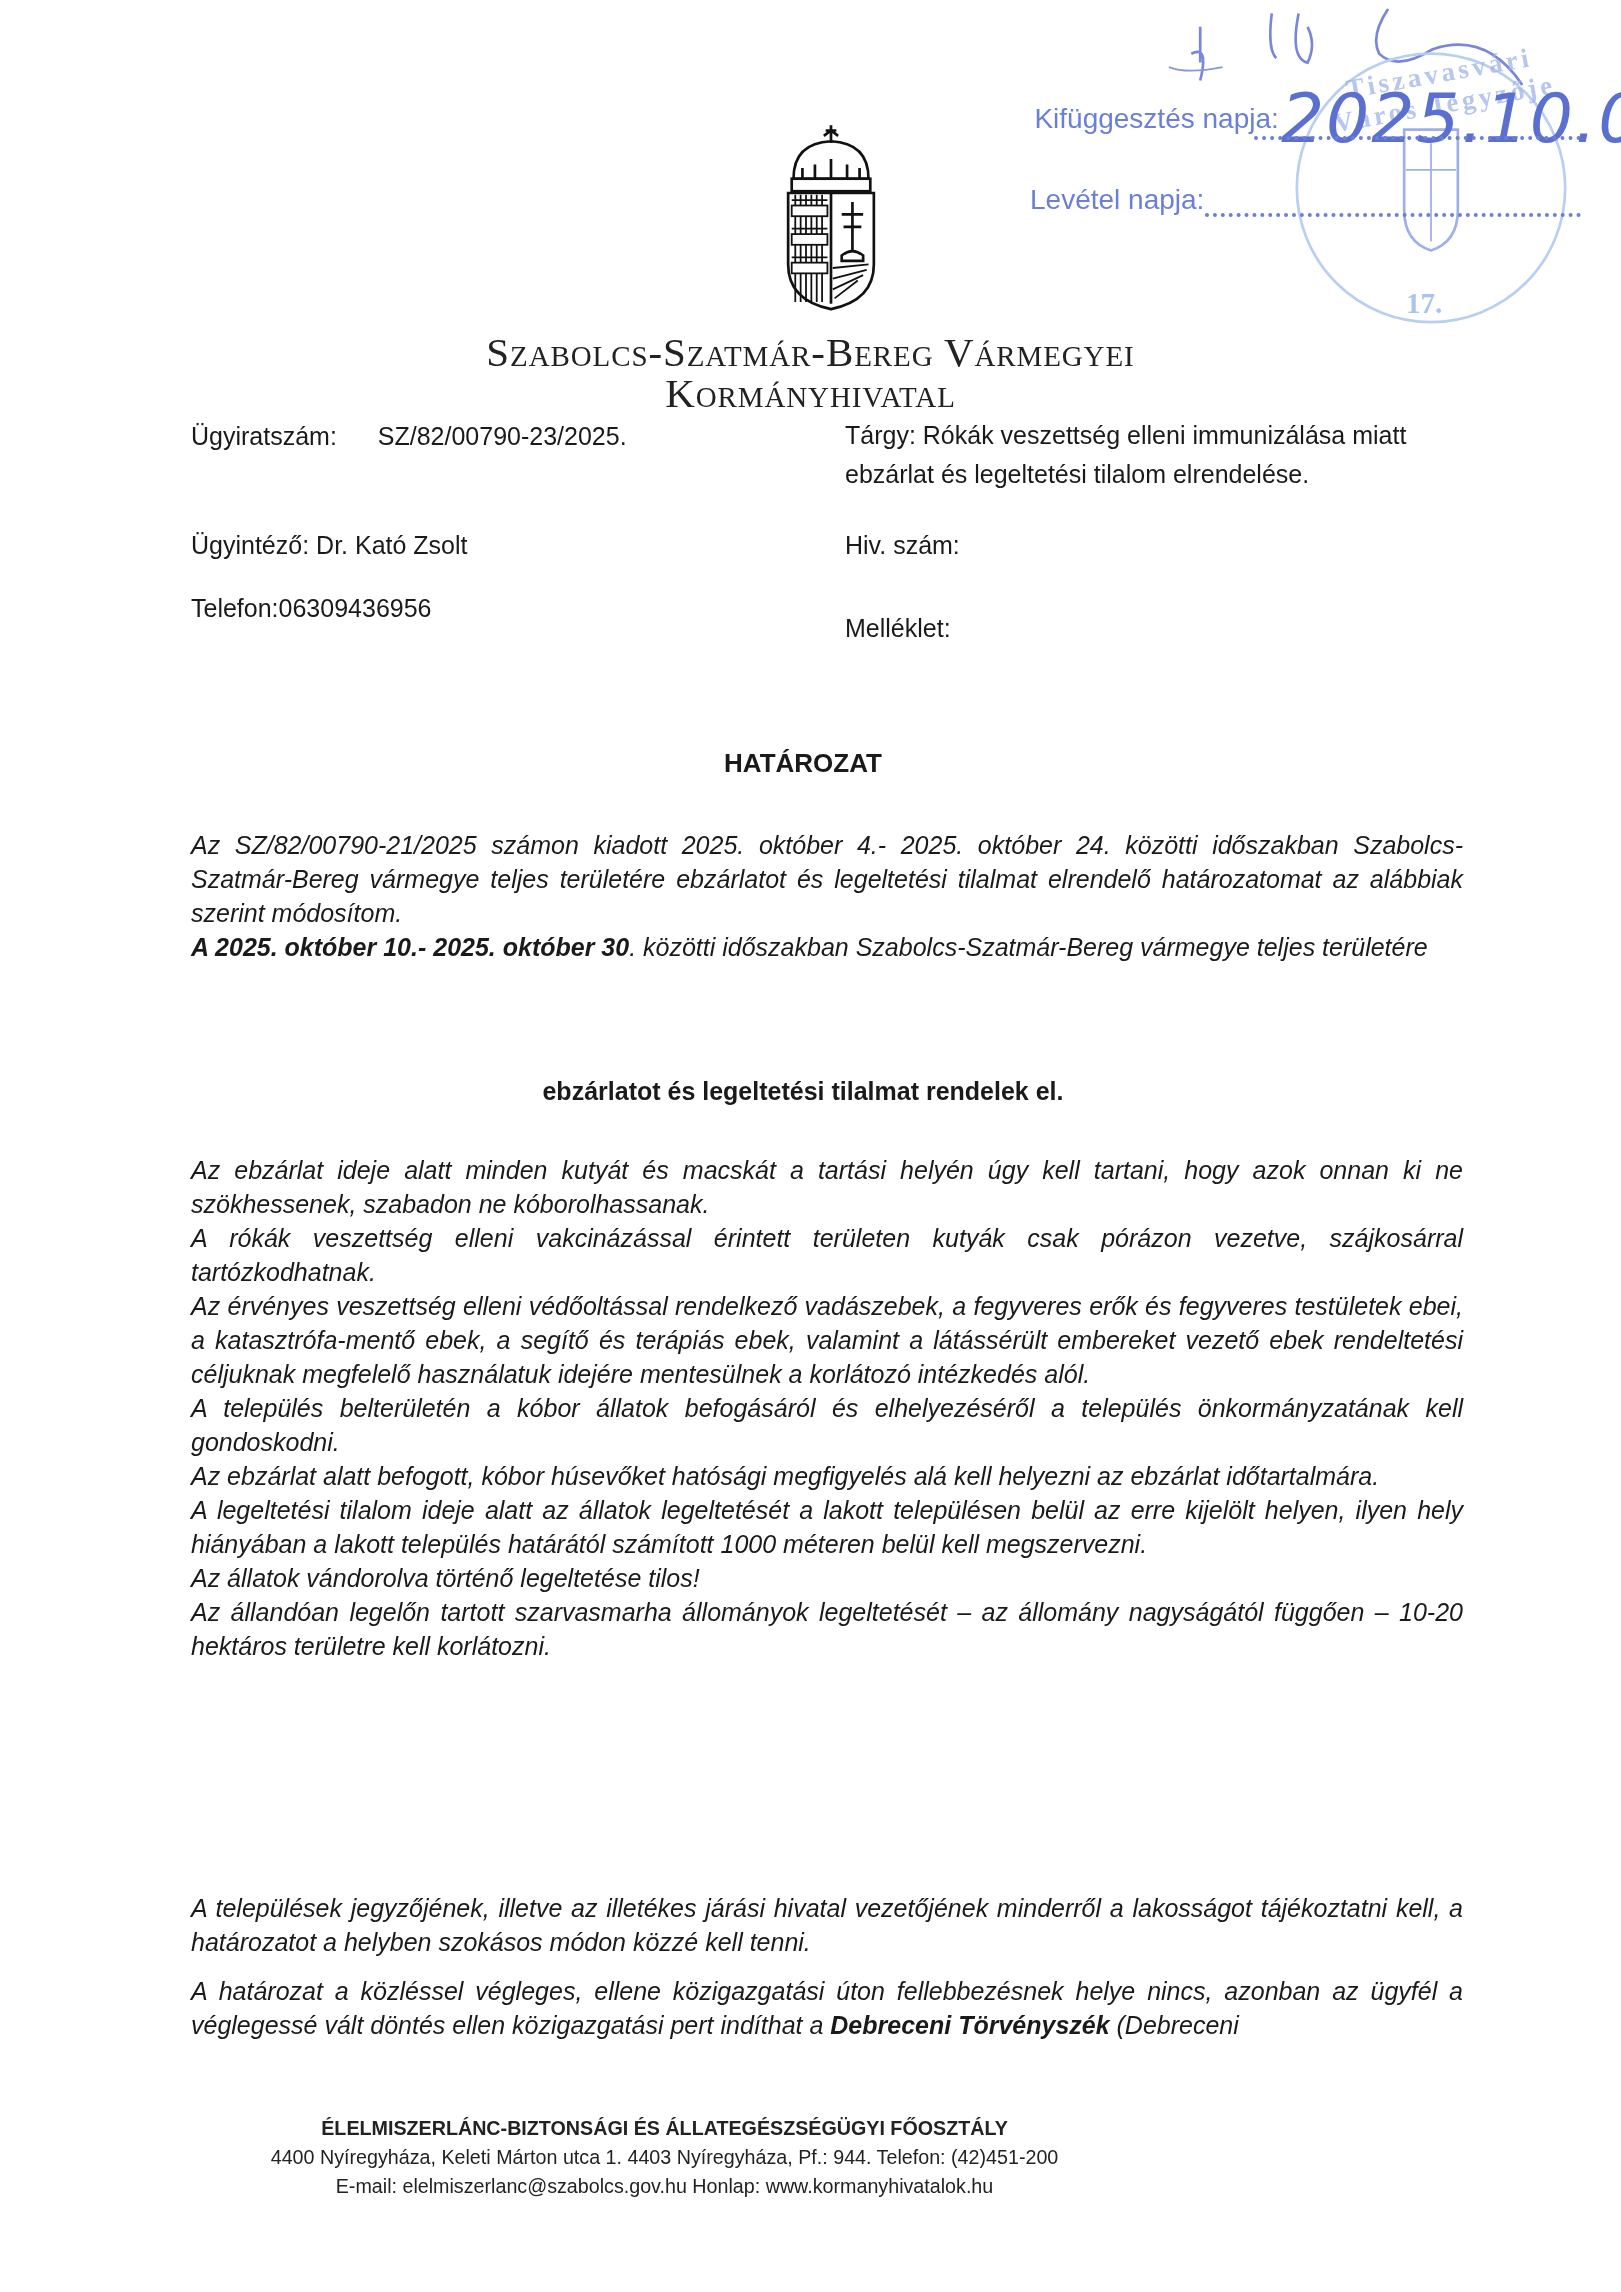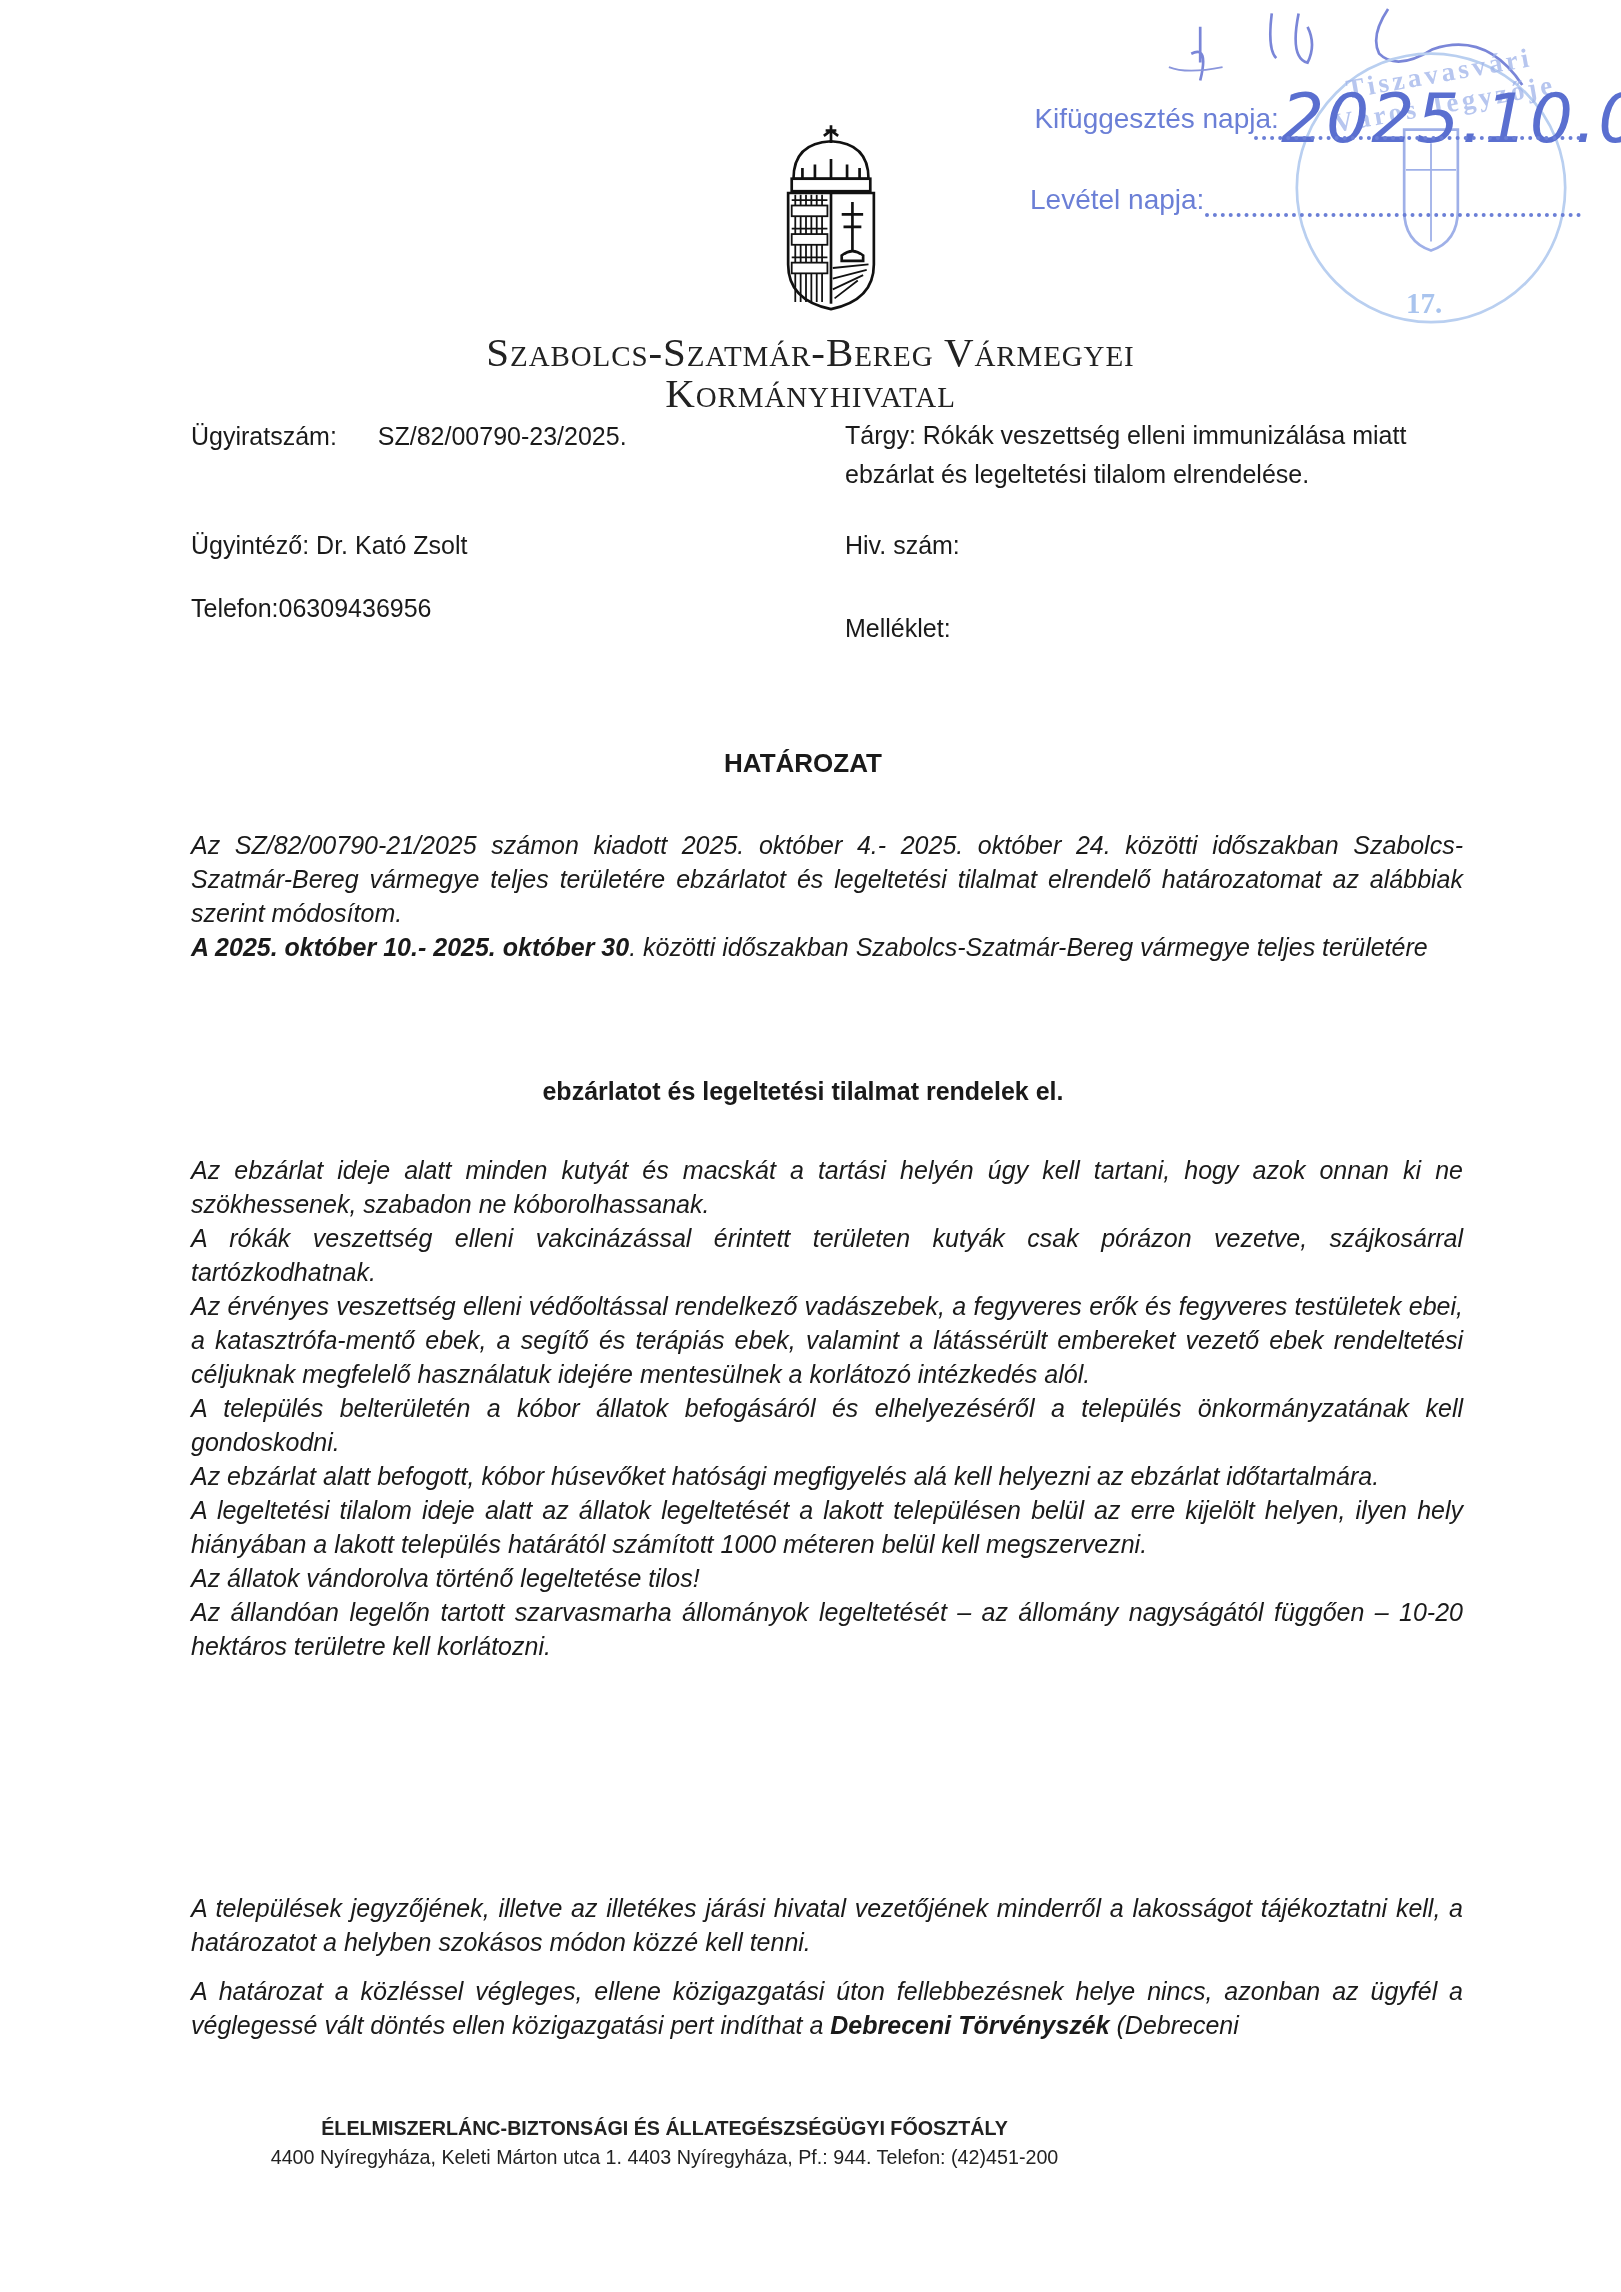--- a/index.html
+++ b/index.html
@@ -118,14 +118,15 @@
   <p>A települések jegyzőjének, illetve az illetékes járási hivatal vezetőjének minderről a lakosságot tájékoztatni kell, a határozatot a helyben szokásos módon közzé kell tenni.</p>
 </div>
 
 <div class="abs body-text" style="top:1974px;">
   <p><span>A határozat a közléssel végleges, ellene közigazgatási úton fellebbezésnek helye nincs, azonban az ügyfél a véglegessé vált döntés ellen közigazgatási pert indíthat a </span><b>Debreceni Törvényszék</b><span> (Debreceni</span></p>
 </div>
 
 <div class="abs footer" style="top:2114px;">
   <div class="fb">ÉLELMISZERLÁNC-BIZTONSÁGI ÉS ÁLLATEGÉSZSÉGÜGYI FŐOSZTÁLY</div>
   <div>4400 Nyíregyháza, Keleti Márton utca 1. 4403 Nyíregyháza, Pf.: 944. Telefon: (42)451-200</div>
+  <div>E-mail: elelmiszerlanc@szabolcs.gov.hu Honlap: www.kormanyhivatalok.hu</div>
 </div>
 
 
 </body></html>

